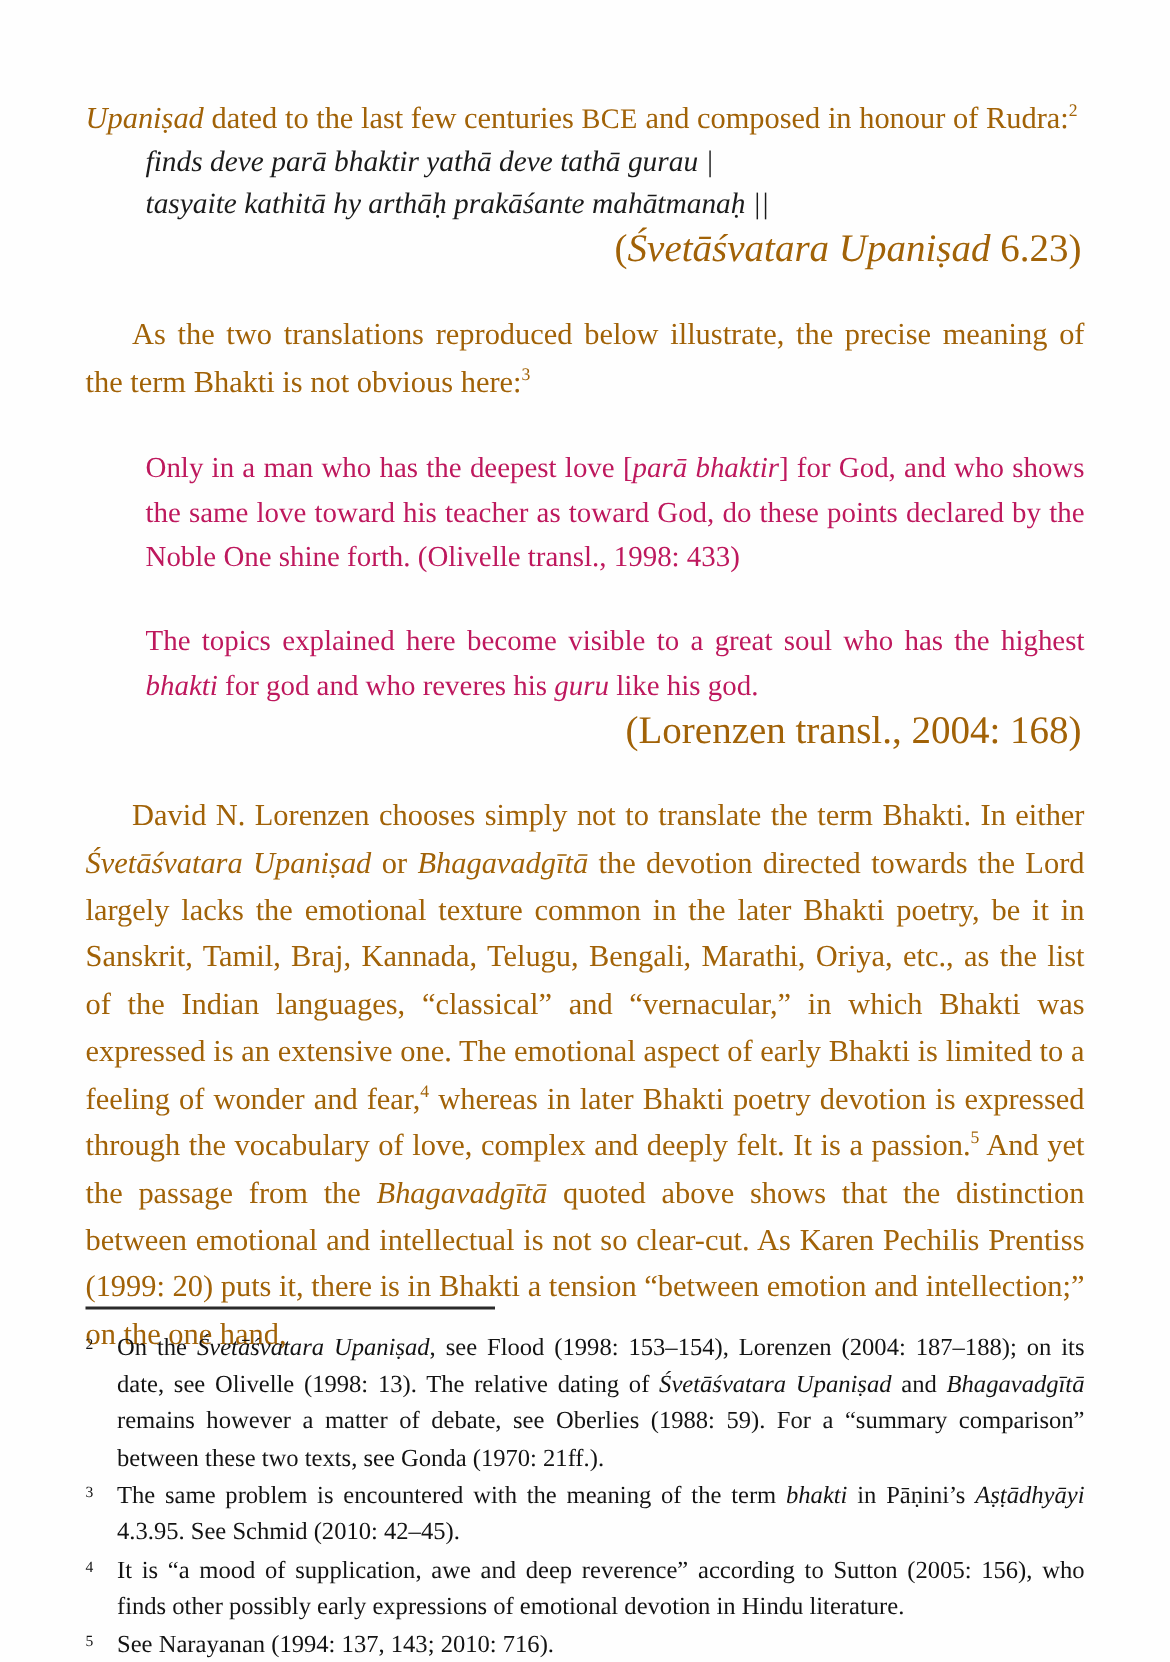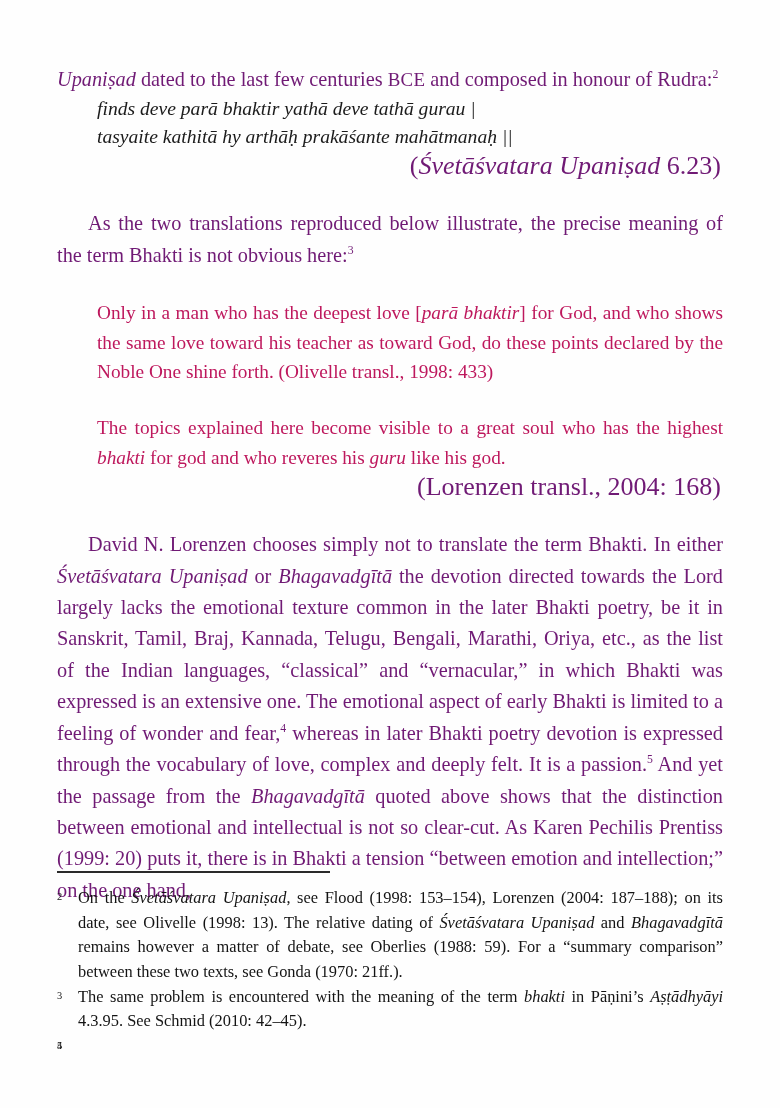--- a/index.html
+++ b/index.html
@@ -49,21 +49,21 @@
     top: 64px;
     width: 666px;
   }
 
   p {
     margin: 0;
     font-size: 20.3px;
     line-height: 31.4px;
     text-align: justify;
     text-justify: inter-word;
-    color: #701a75;
+    color: #a16207;
     -webkit-hyphens: none;
     hyphens: none;
   }
 
   .body-para { margin-bottom: 0; }
   .body-para.indent { text-indent: 31px; }
   .gap-top-lg { margin-top: 27px; }
   .gap-top-md { margin-top: 22px; }
 
   em, .it { font-style: italic; }
@@ -167,18 +167,18 @@
 
     <p class="body-para indent gap-top-lg">David N. Lorenzen chooses simply not to translate the term Bhakti. In either <em>Śvetāśvatara Upaniṣad</em> or <em>Bhagavadgītā</em> the devotion directed towards the Lord largely lacks the emotional texture common in the later Bhakti poetry, be it in Sanskrit, Tamil, Braj, Kannada, Telugu, Bengali, Marathi, Oriya, etc., as the list of the Indian languages, “classical” and “vernacular,” in which Bhakti was expressed is an extensive one. The emotional aspect of early Bhakti is limited to a feeling of wonder and fear,<sup class="fn">4</sup> whereas in later Bhakti poetry devotion is expressed through the vocabulary of love, complex and deeply felt. It is a passion.<sup class="fn">5</sup> And yet the passage from the <em>Bhagavadgītā</em> quoted above shows that the distinction between emotional and intellectual is not so clear-cut. As Karen Pechilis Prentiss (1999: 20) puts it, there is in Bhakti a tension “between emotion and intellection;” on the one hand,</p>
 
   </div>
 
   <div class="footnotes">
     <hr class="fn-rule">
     <div id="footnote-list">
         <div class="fn-item"><span class="fn-marker">2</span><span>On the <span class="it">Śvetāśvatara Upaniṣad</span>, see Flood (1998: 153–154), Lorenzen (2004: 187–188); on its date, see Olivelle (1998: 13). The relative dating of <span class="it">Śvetāśvatara Upaniṣad</span> and <span class="it">Bhagavadgītā</span> remains however a matter of debate, see Oberlies (1988: 59). For a “summary comparison” between these two texts, see Gonda (1970: 21ff.).</span></div>
         <div class="fn-item"><span class="fn-marker">3</span><span>The same problem is encountered with the meaning of the term <span class="it">bhakti</span> in Pāṇini’s <span class="it">Aṣṭādhyāyi</span> 4.3.95. See Schmid (2010: 42–45).</span></div>
-        <div class="fn-item"><span class="fn-marker">4</span></div>
-        <div class="fn-item"><span class="fn-marker">5</span></div>
+        <div class="fn-item"><span class="fn-marker">4</span><span>It is “a mood of supplication, awe and deep reverence” according to Sutton (2005: 156), who finds other possibly early expressions of emotional devotion in Hindu literature.</span></div>
+        <div class="fn-item"><span class="fn-marker">5</span><span>See Narayanan (1994: 137, 143; 2010: 716).</span></div>
       </div>
   </div>
 
 </div>
 
 </body></html>

